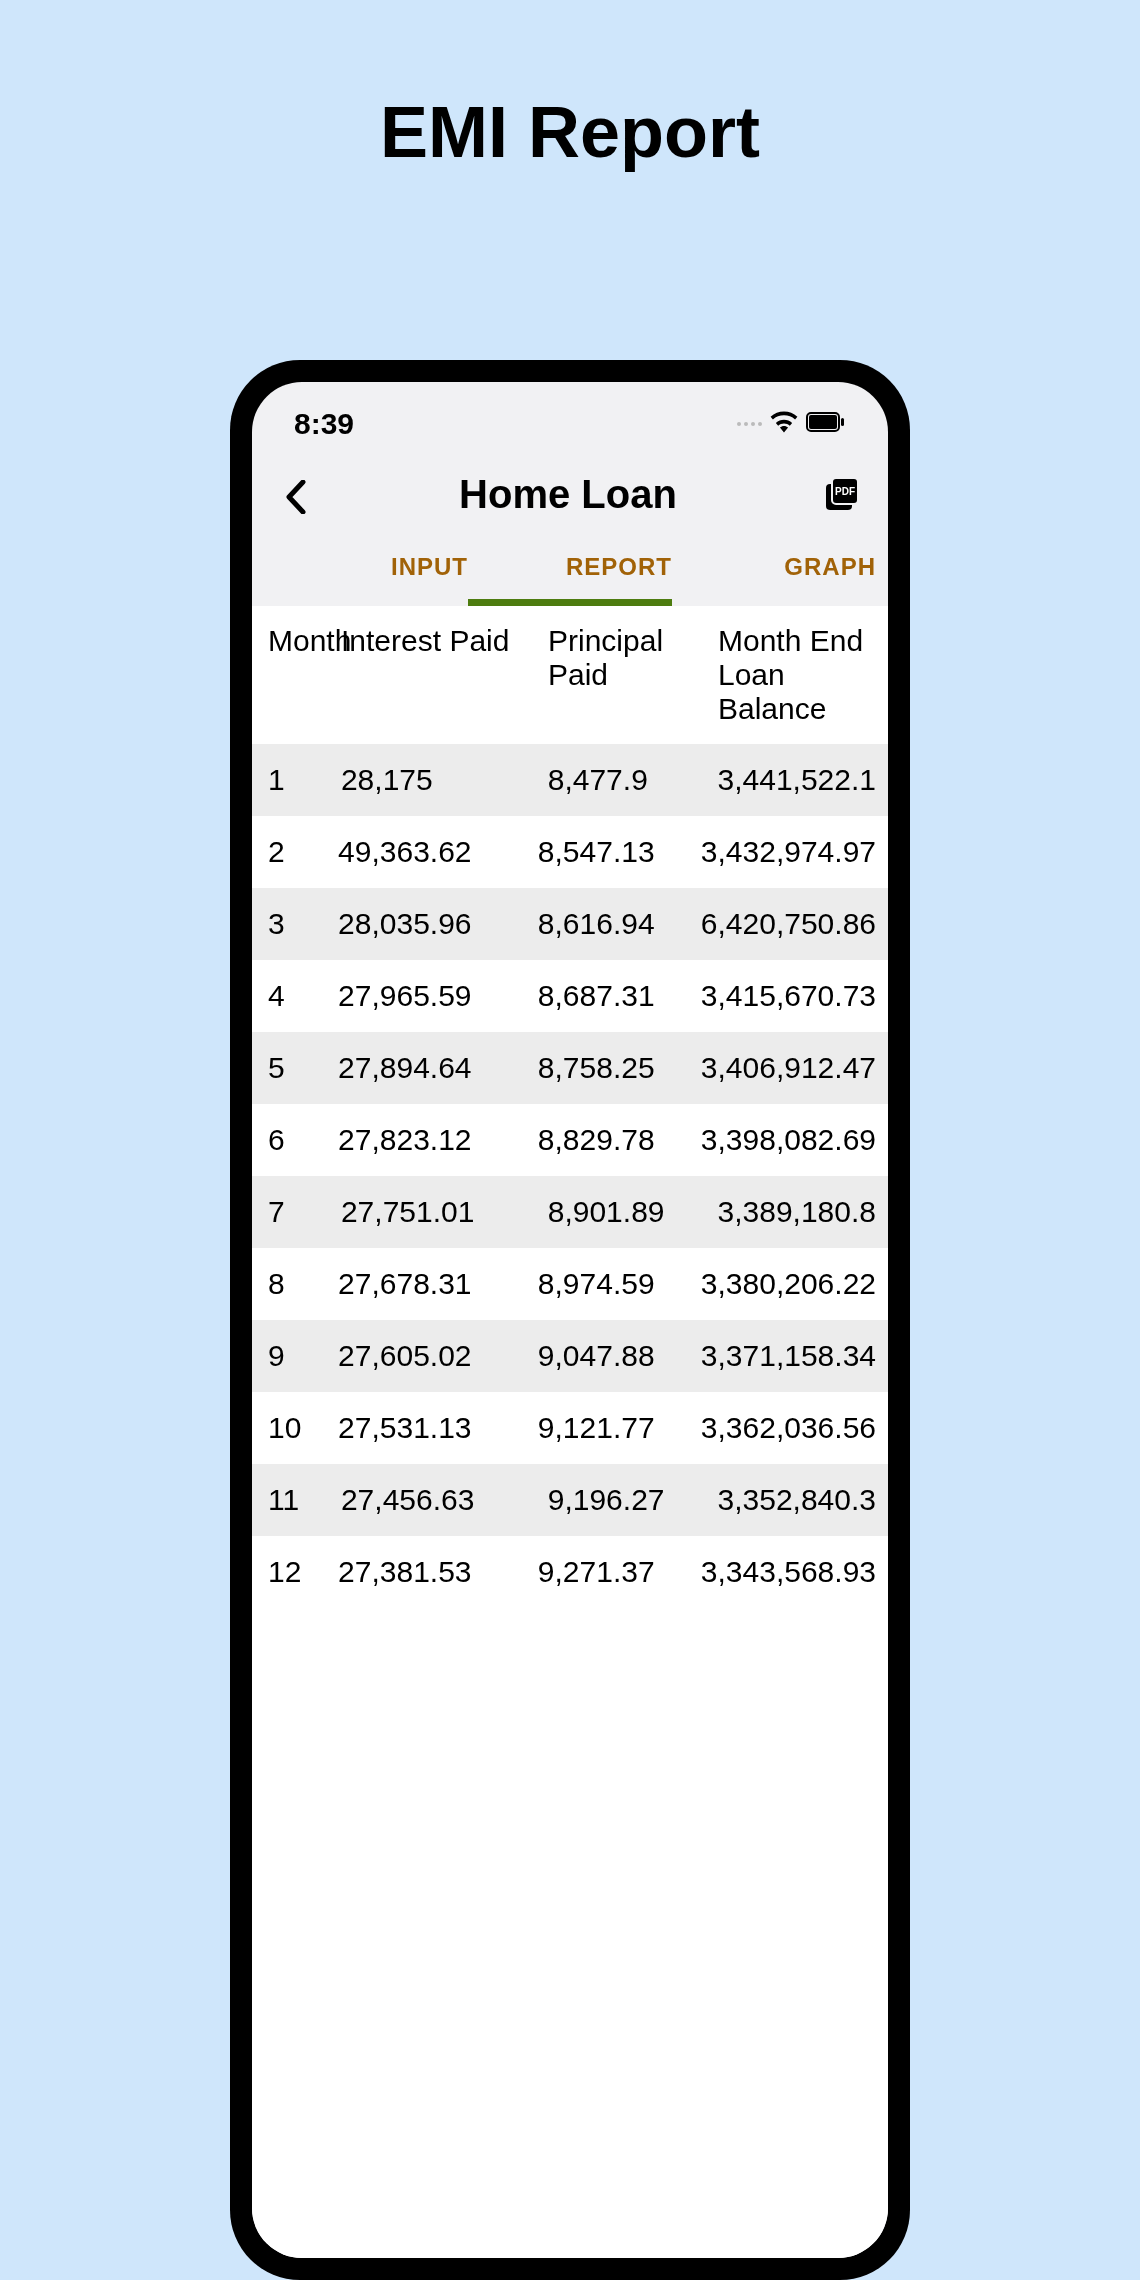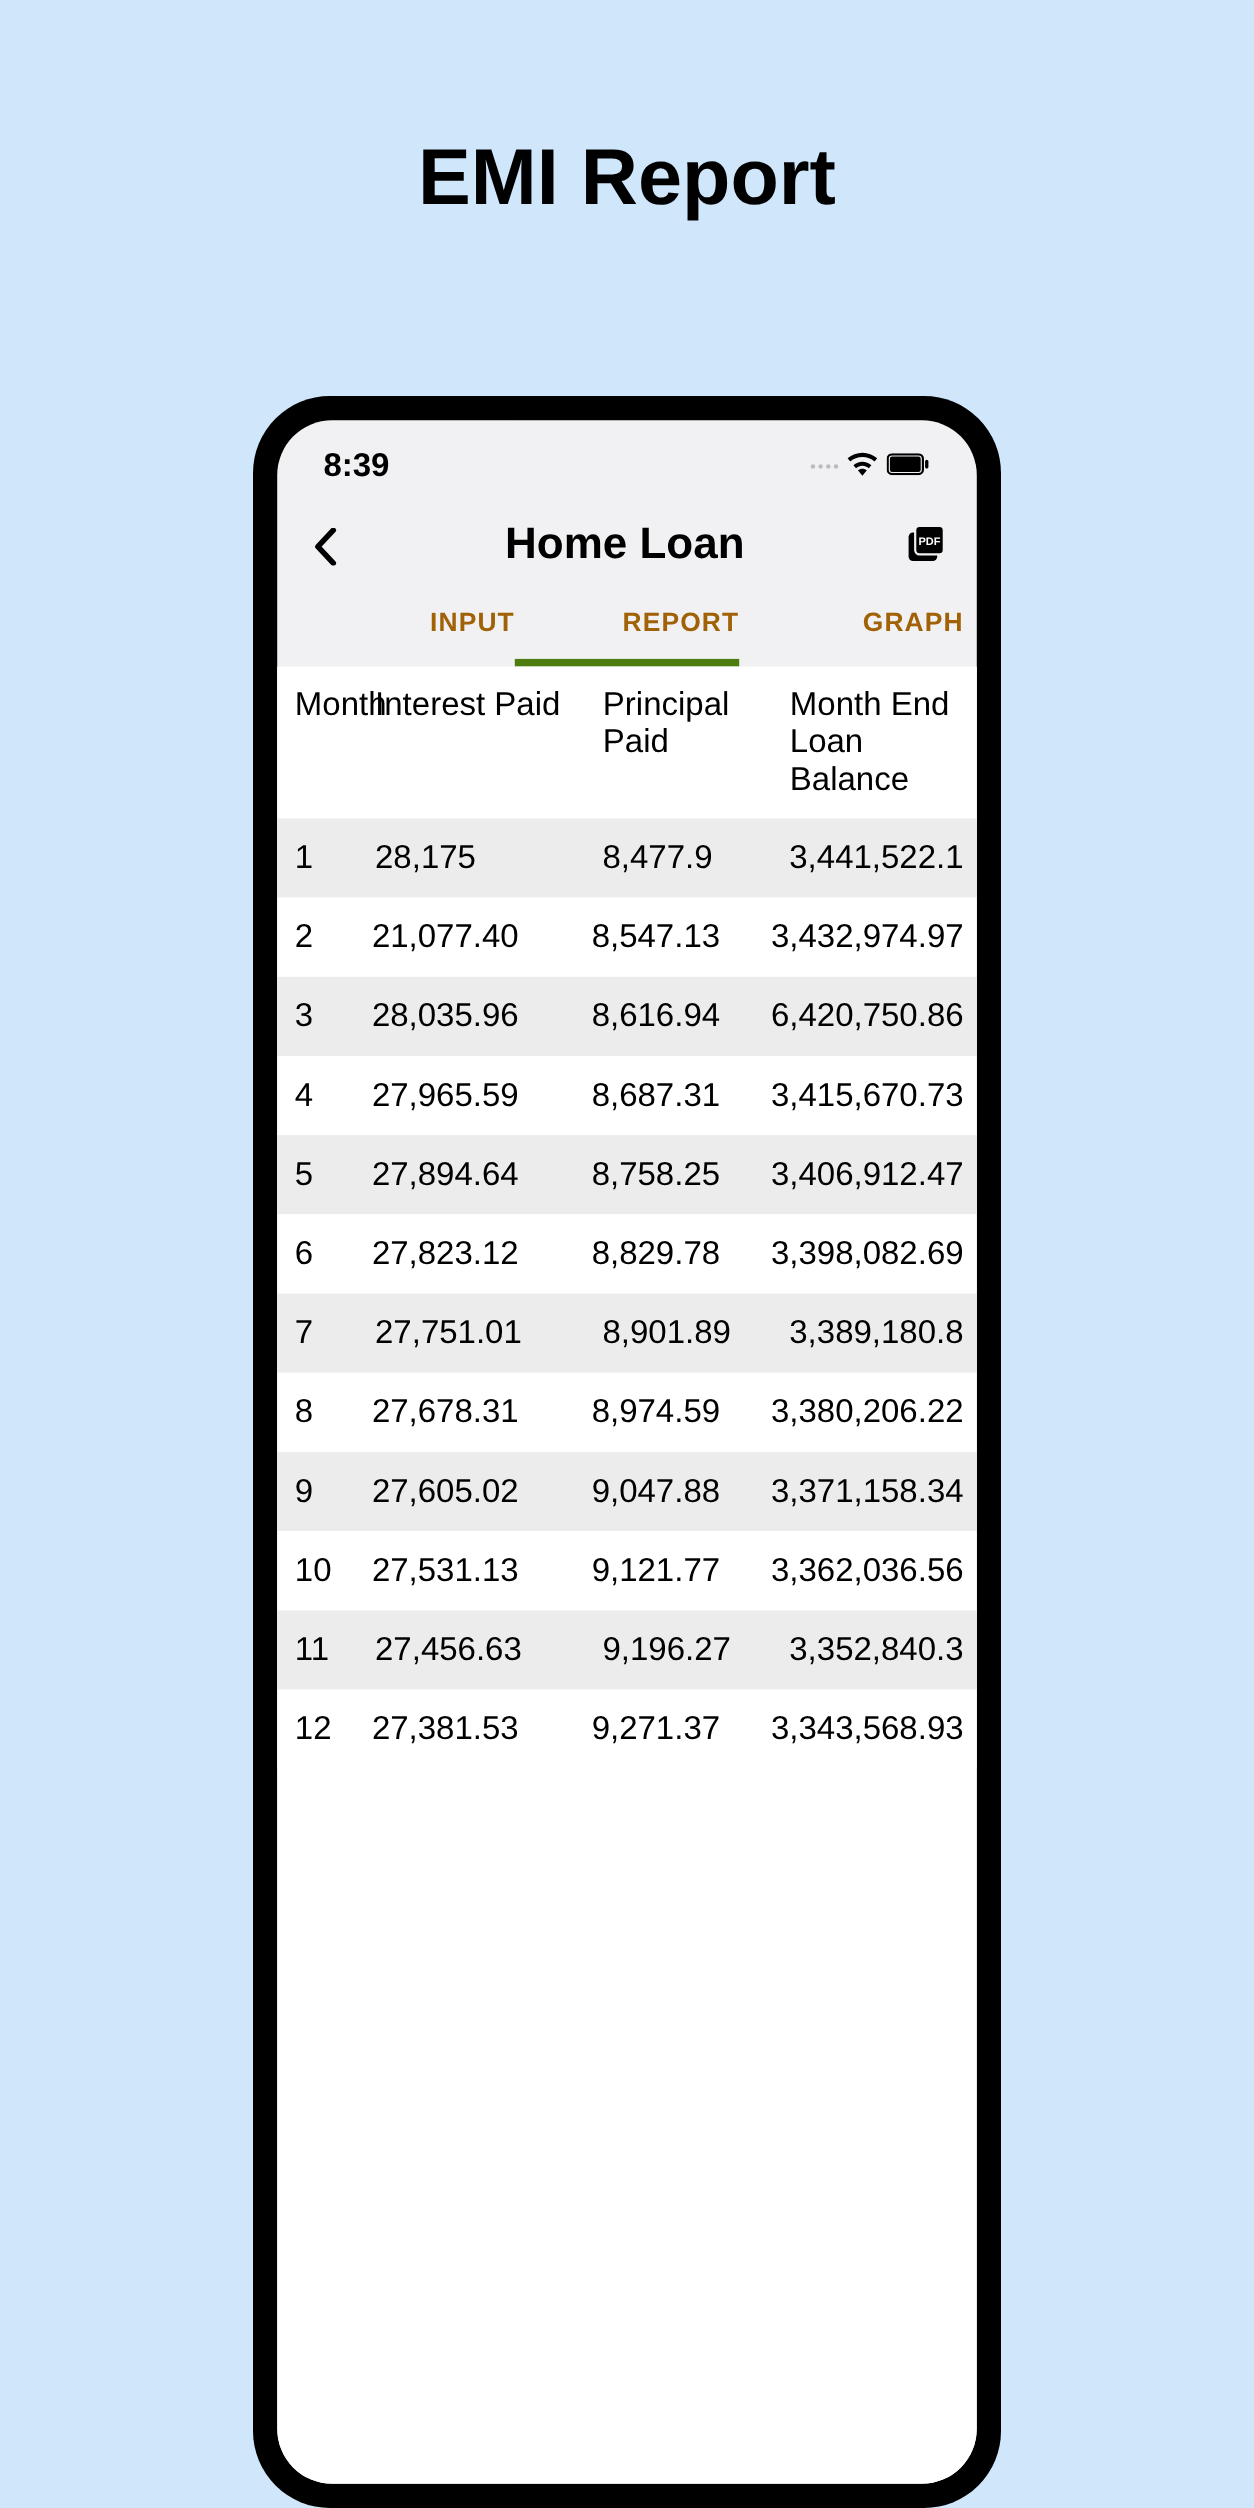--- a/index.html
+++ b/index.html
@@ -13,21 +13,21 @@
     width: 1140px;
     height: 2280px;
     position: relative;
     overflow: hidden;
   }
   .page-title {
     font-size: 72px;
     font-weight: 700;
     text-align: center;
     color: #000;
-    padding-top: 120px;
+    padding-top: 91px;
   }
   .phone-frame {
     position: absolute;
     top: 360px;
     left: 50%;
     transform: translateX(-50%);
     width: 680px;
     height: 1920px;
     background: #000;
     border-radius: 70px;
@@ -235,21 +235,21 @@
       </div>
       <div class="table-body" id="table-body">
           <div class="table-row">
             <div class="col col-month">1</div>
             <div class="col col-interest">28,175</div>
             <div class="col col-principal">8,477.9</div>
             <div class="col col-balance">3,441,522.1</div>
           </div>
           <div class="table-row">
             <div class="col col-month">2</div>
-            <div class="col col-interest">21,077.40</div>
+            <div class="col col-interest">49,363.62</div>
             <div class="col col-principal">8,547.13</div>
             <div class="col col-balance">3,432,974.97</div>
           </div>
           <div class="table-row">
             <div class="col col-month">3</div>
             <div class="col col-interest">28,035.96</div>
             <div class="col col-principal">8,616.94</div>
             <div class="col col-balance">6,420,750.86</div>
           </div>
           <div class="table-row">

